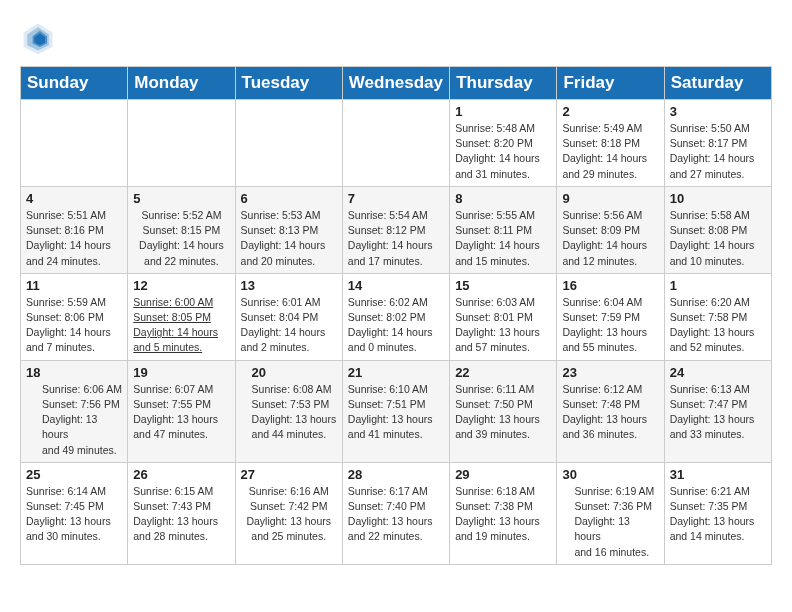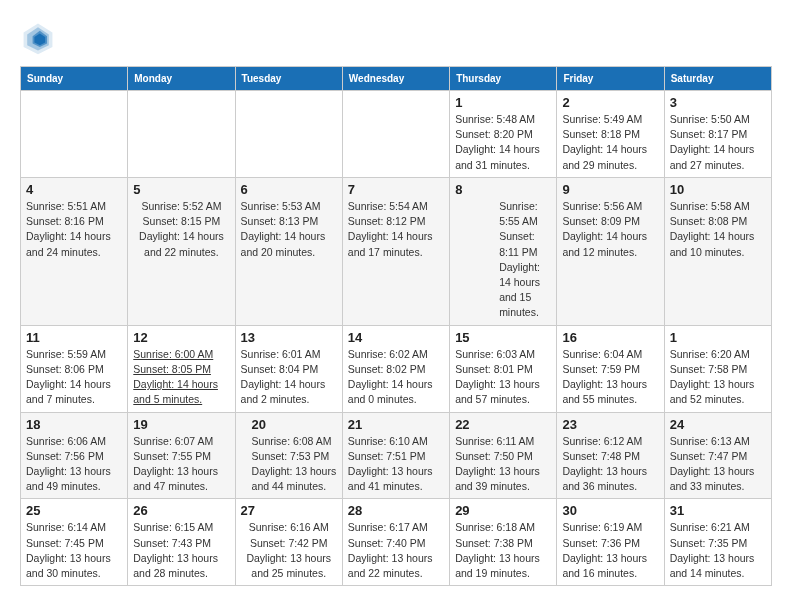--- a/index.html
+++ b/index.html
@@ -56,21 +56,21 @@
     .calendar {
       width: 100%;
       border-collapse: collapse;
       font-size: 11px;
     }
     .calendar th {
       background-color: #1a6fb5;
       color: white;
       text-align: left;
       padding: 6px 6px;
-      font-size: 10px;
+      font-size: 17px;
       font-weight: bold;
       border: 1px solid #ccc;
     }
     .calendar td {
       border: 1px solid #ccc;
       vertical-align: top;
       padding: 4px 5px;
       width: calc(100% / 7);
       height: 82px;
       background: #fff;
@@ -180,21 +180,21 @@
         </td>
         <td style="background: rgb(245, 245, 245);">
           <span class="day-num">7</span>
           <div class="day-detail" style="white-space: pre-line;">Sunrise: 5:54 AM
 Sunset: 8:12 PM
 Daylight: 14 hours
 and 17 minutes.</div>
         </td>
         <td style="background: rgb(245, 245, 245);">
           <span class="day-num">8</span>
-          <div class="day-detail" style="white-space: pre-line; margin-left: 44px;">Sunrise: 5:55 AM
+          <div class="day-detail" style="white-space: pre-line;">Sunrise: 5:55 AM
 Sunset: 8:11 PM
 Daylight: 14 hours
 and 15 minutes.</div>
         </td>
         <td style="background: rgb(245, 245, 245);">
           <span class="day-num">9</span>
           <div class="day-detail" style="white-space: pre-line;">Sunrise: 5:56 AM
 Sunset: 8:09 PM
 Daylight: 14 hours
 and 12 minutes.</div>
@@ -254,21 +254,21 @@
           <span class="day-num">1</span>
           <div class="day-detail" style="white-space: pre-line;">Sunrise: 6:20 AM
 Sunset: 7:58 PM
 Daylight: 13 hours
 and 52 minutes.</div>
         </td>
       </tr>
       <tr>
         <td style="background: rgb(245, 245, 245);">
           <span class="day-num">18</span>
-          <div class="day-detail" style="white-space: pre-line;">Sunrise: 6:06 AM
+          <div class="day-detail" style="white-space: pre-line; margin-left: 16px;">Sunrise: 6:06 AM
 Sunset: 7:56 PM
 Daylight: 13 hours
 and 49 minutes.</div>
         </td>
         <td style="background: rgb(245, 245, 245); margin-left: 32px;">
           <span class="day-num">19</span>
           <div class="day-detail" style="white-space: pre-line;">Sunrise: 6:07 AM
 Sunset: 7:55 PM
 Daylight: 13 hours
 and 47 minutes.</div>
@@ -340,21 +340,21 @@
         </td>
         <td>
           <span class="day-num">29</span>
           <div class="day-detail" style="white-space: pre-line;">Sunrise: 6:18 AM
 Sunset: 7:38 PM
 Daylight: 13 hours
 and 19 minutes.</div>
         </td>
         <td>
           <span class="day-num">30</span>
-          <div class="day-detail" style="white-space: pre-line;">Sunrise: 6:19 AM
+          <div class="day-detail" style="white-space: pre-line; margin-left: 12px;">Sunrise: 6:19 AM
 Sunset: 7:36 PM
 Daylight: 13 hours
 and 16 minutes.</div>
         </td>
         <td>
           <span class="day-num">31</span>
           <div class="day-detail" style="white-space: pre-line;">Sunrise: 6:21 AM
 Sunset: 7:35 PM
 Daylight: 13 hours
 and 14 minutes.</div>

